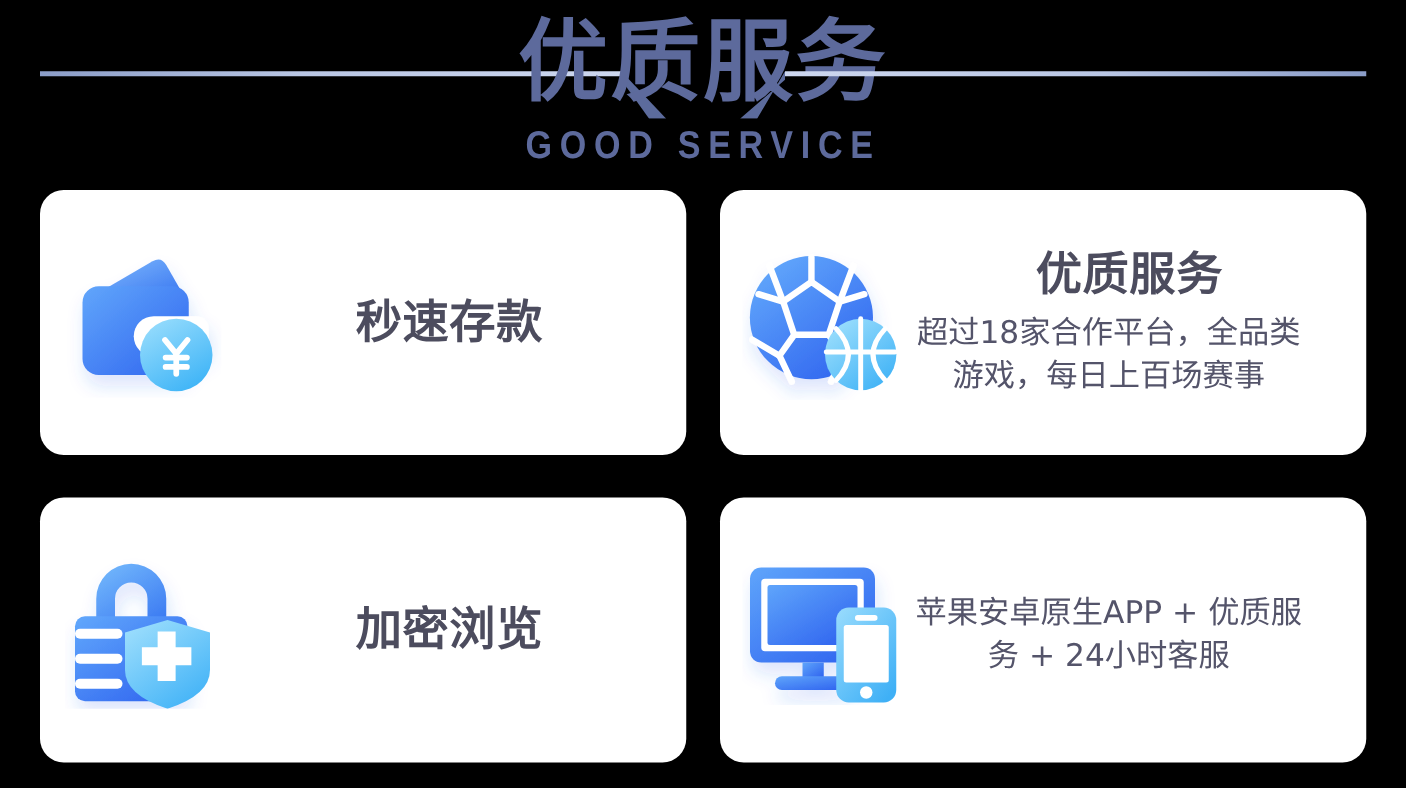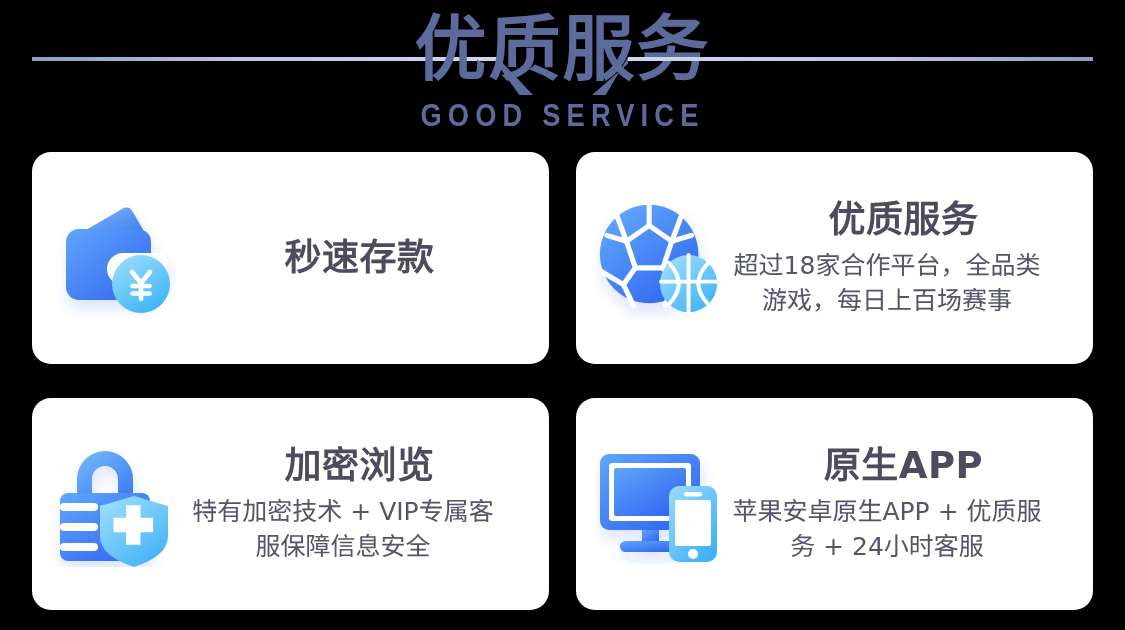--- a/index.html
+++ b/index.html
@@ -273,21 +273,20 @@
               <rect x="8" y="82" width="38" height="8" rx="4"></rect>
               <rect x="8" y="102" width="38" height="8" rx="4"></rect>
             </g>
           </g>
           <path d="M82 55 L116 65 V95 Q116 115 82 126 Q48 115 48 95 V65 Z" fill="url(#g-shd)"></path>
           <path d="M75 78 h14 v-14 h16 v14 h14 v16 h-14 v14 h-16 v-14 h-14 z" fill="#ffffff" transform="translate(-15,3) scale(0.9) translate(10,4)"></path>
         </svg>
       </div>
       <div class="text-wrap">
         <div class="card-title">加密浏览</div>
-        <div class="card-desc narrow">特有加密技术 + VIP专属客服保障信息安全</div>
       </div>
     </div>
 
     <div class="card">
       <div class="icon-wrap">
         <svg class="ico" width="130" height="120" viewBox="0 0 130 120" aria-hidden="true">
           <defs>
             <linearGradient id="g-mon" x1="0" y1="0" x2="0.9" y2="1">
               <stop offset="0%" stop-color="#5fa5fb"></stop>
                 <stop offset="100%" stop-color="#2f63ef"></stop>
@@ -307,19 +306,18 @@
             <rect x="48" y="86" width="17" height="13" fill="url(#g-mon)"></rect>
             <rect x="26" y="97" width="61" height="11" rx="5.5" fill="url(#g-mon)"></rect>
           </g>
           <rect x="75" y="42" width="48" height="76" rx="10" fill="url(#g-phn)"></rect>
           <rect x="81" y="56" width="36" height="46" rx="2" fill="#ffffff"></rect>
           <rect x="90" y="48" width="18" height="4.5" rx="2.2" fill="#ffffff"></rect>
           <circle cx="99" cy="110" r="5" fill="#ffffff"></circle>
         </svg>
       </div>
       <div class="text-wrap">
-        <div class="card-title">原生APP</div>
         <div class="card-desc narrow">苹果安卓原生APP + 优质服务 + 24小时客服</div>
       </div>
     </div>
 
   </div>
 </div>
 
 </body></html>

